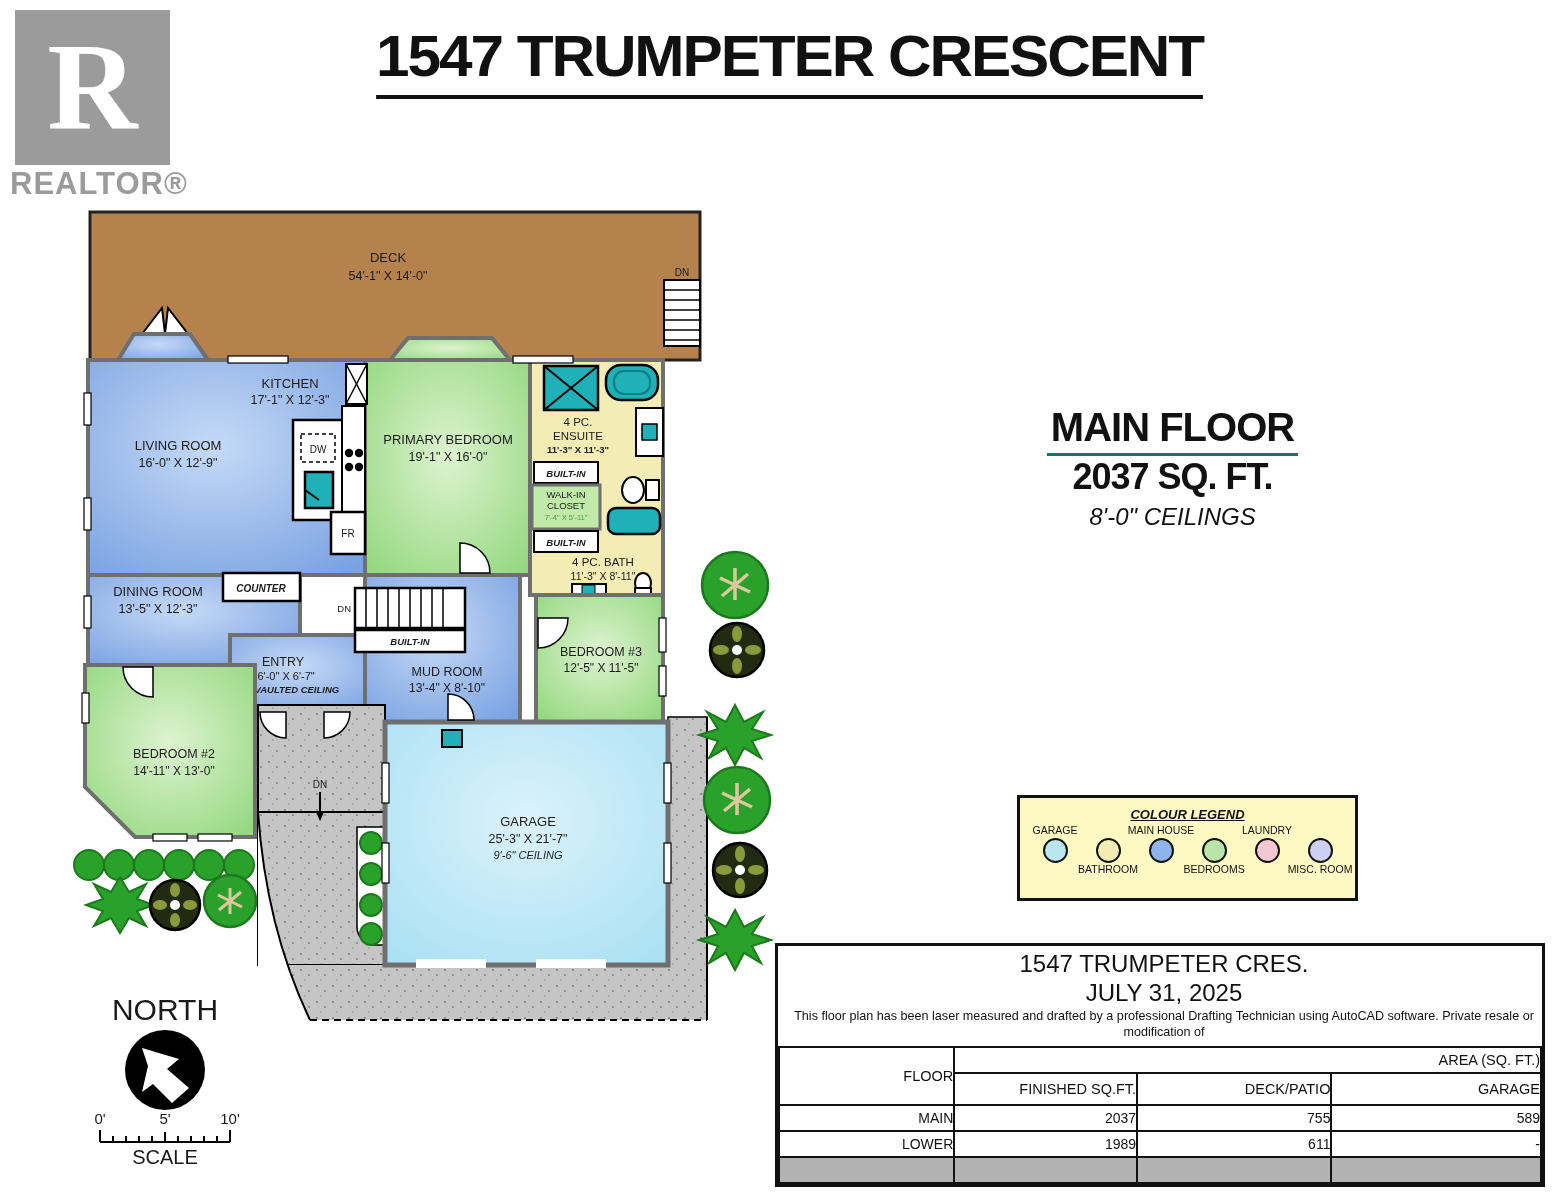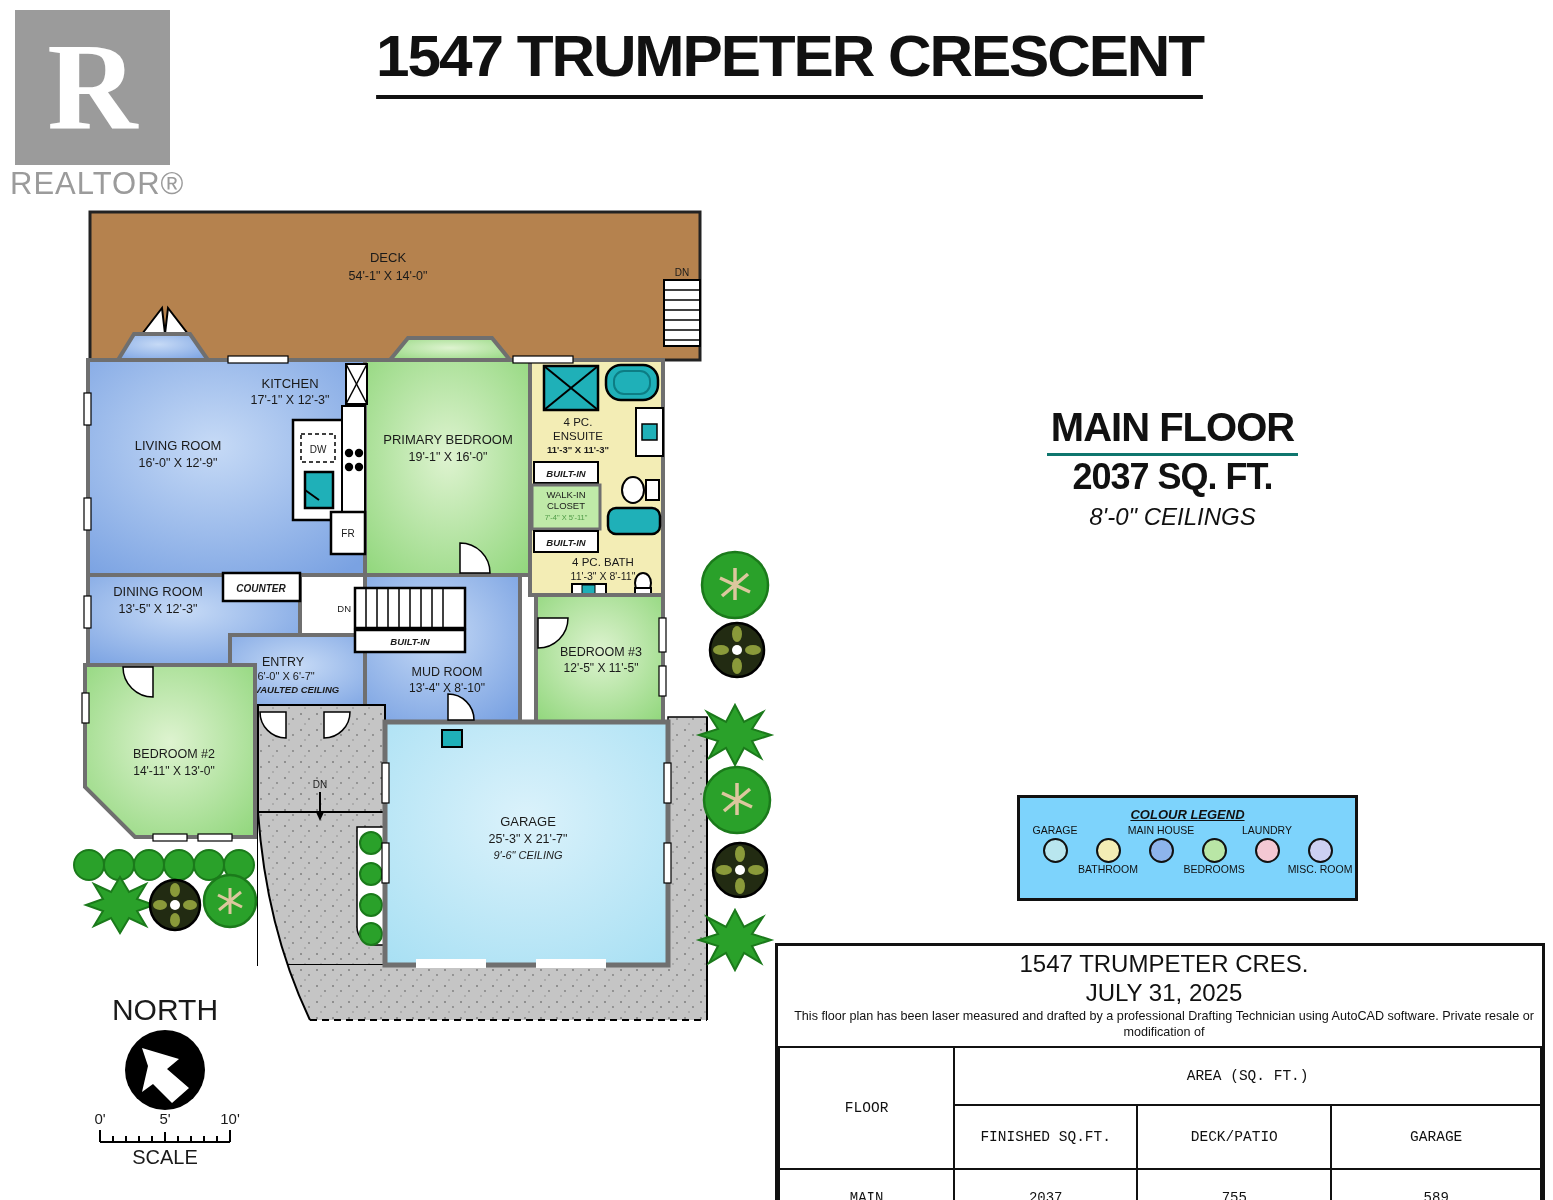--- a/index.html
+++ b/index.html
@@ -4,50 +4,50 @@
 <style>
   html,body{margin:0;padding:0;background:#fff;}
   #canvas{position:relative;width:1553px;height:1200px;background:#ffffff;overflow:hidden;
           font-family:"Liberation Sans",sans-serif;color:#111;}
   .abs{position:absolute;}
 
   
   #logo-box{left:15px;top:10px;width:155px;height:155px;background:#9b9b9b;
             display:flex;align-items:center;justify-content:center;}
   #logo-r{font-family:"Liberation Serif",serif;font-weight:bold;font-size:125px;color:#fff;line-height:1;}
-  #logo-word{left:10px;top:166px;font-size:31px;color:#9b9b9b;letter-spacing:1px;}
+  #logo-word{left:10px;top:166px;font-size:31px;color:#9b9b9b;letter-spacing:1px;font-weight:bold;}
   #title-wrap{left:330px;top:26px;width:920px;text-align:center;}
   #main-title{display:inline-block;font-size:58px;font-weight:bold;letter-spacing:-2px;
               transform:scaleX(1.04);border-bottom:4px solid #111;padding-bottom:8px;line-height:1.05;}
   #sub-title{font-size:37px;font-weight:bold;margin-top:6px;letter-spacing:-1px;}
 
   
   #floor-info{left:1000px;top:405px;width:345px;text-align:center;}
   #floor-title{display:inline-block;font-size:40px;font-weight:bold;letter-spacing:-1px;
                border-bottom:3px solid #0f766e;padding:0 4px 3px 4px;}
   #floor-area{font-size:36px;font-weight:bold;letter-spacing:-1px;}
   #floor-ceil{font-size:24px;font-style:italic;margin-top:5px;}
 
   
-  #legend{left:1017px;top:795px;width:335px;height:100px;border:3px solid #111;background:#7dd3fc;}
+  #legend{left:1017px;top:795px;width:335px;height:100px;border:3px solid #111;background:#fef9c3;}
   #legend-title{text-align:center;font-size:13px;font-weight:bold;font-style:italic;
                 text-decoration:underline;margin-top:9px;}
   #legend-row{display:flex;justify-content:space-between;padding:2px 10px 0 10px;}
   .leg-item{width:50px;display:flex;flex-direction:column;align-items:center;}
   .leg-label{font-size:10.5px;height:14px;white-space:nowrap;}
   .dot{width:25px;height:25px;border-radius:50%;border:2.5px solid #111;box-sizing:border-box;}
 
   
   #info-box{left:775px;top:943px;width:770px;border:3px solid #111;background:#fff;box-sizing:border-box;}
   #info-head{text-align:center;padding:4px 6px 5px 14px;}
   #info-address,#info-date{font-size:24px;line-height:1.2;}
   .disc{font-size:12.6px;line-height:1.32;}
   table#area-table{border-collapse:collapse;width:100%;table-layout:fixed;}
-  #area-table td,#area-table th{border:2px solid #111;text-align:center;font-weight:normal;
-    font-size:14px;padding:16px;height:24px;overflow:hidden;white-space:nowrap;font-family:Liberation Mono, monospace;}
+  #area-table td,#area-table th{border:2px solid #111;text-align:right;font-weight:normal;
+    font-size:14px;padding:0;height:24px;overflow:hidden;white-space:nowrap;}
   #area-table .hd{font-size:14.5px;}
   .gray-row td{background:#b2b2b2;height:15px;}
   #mls{right:8px;top:1238px;left:auto;color:#8b5cf6;font-size:16px;}
 </style>
 </head>
 <body>
 
 <div id="canvas">
 
   <div class="abs" id="logo-box">

